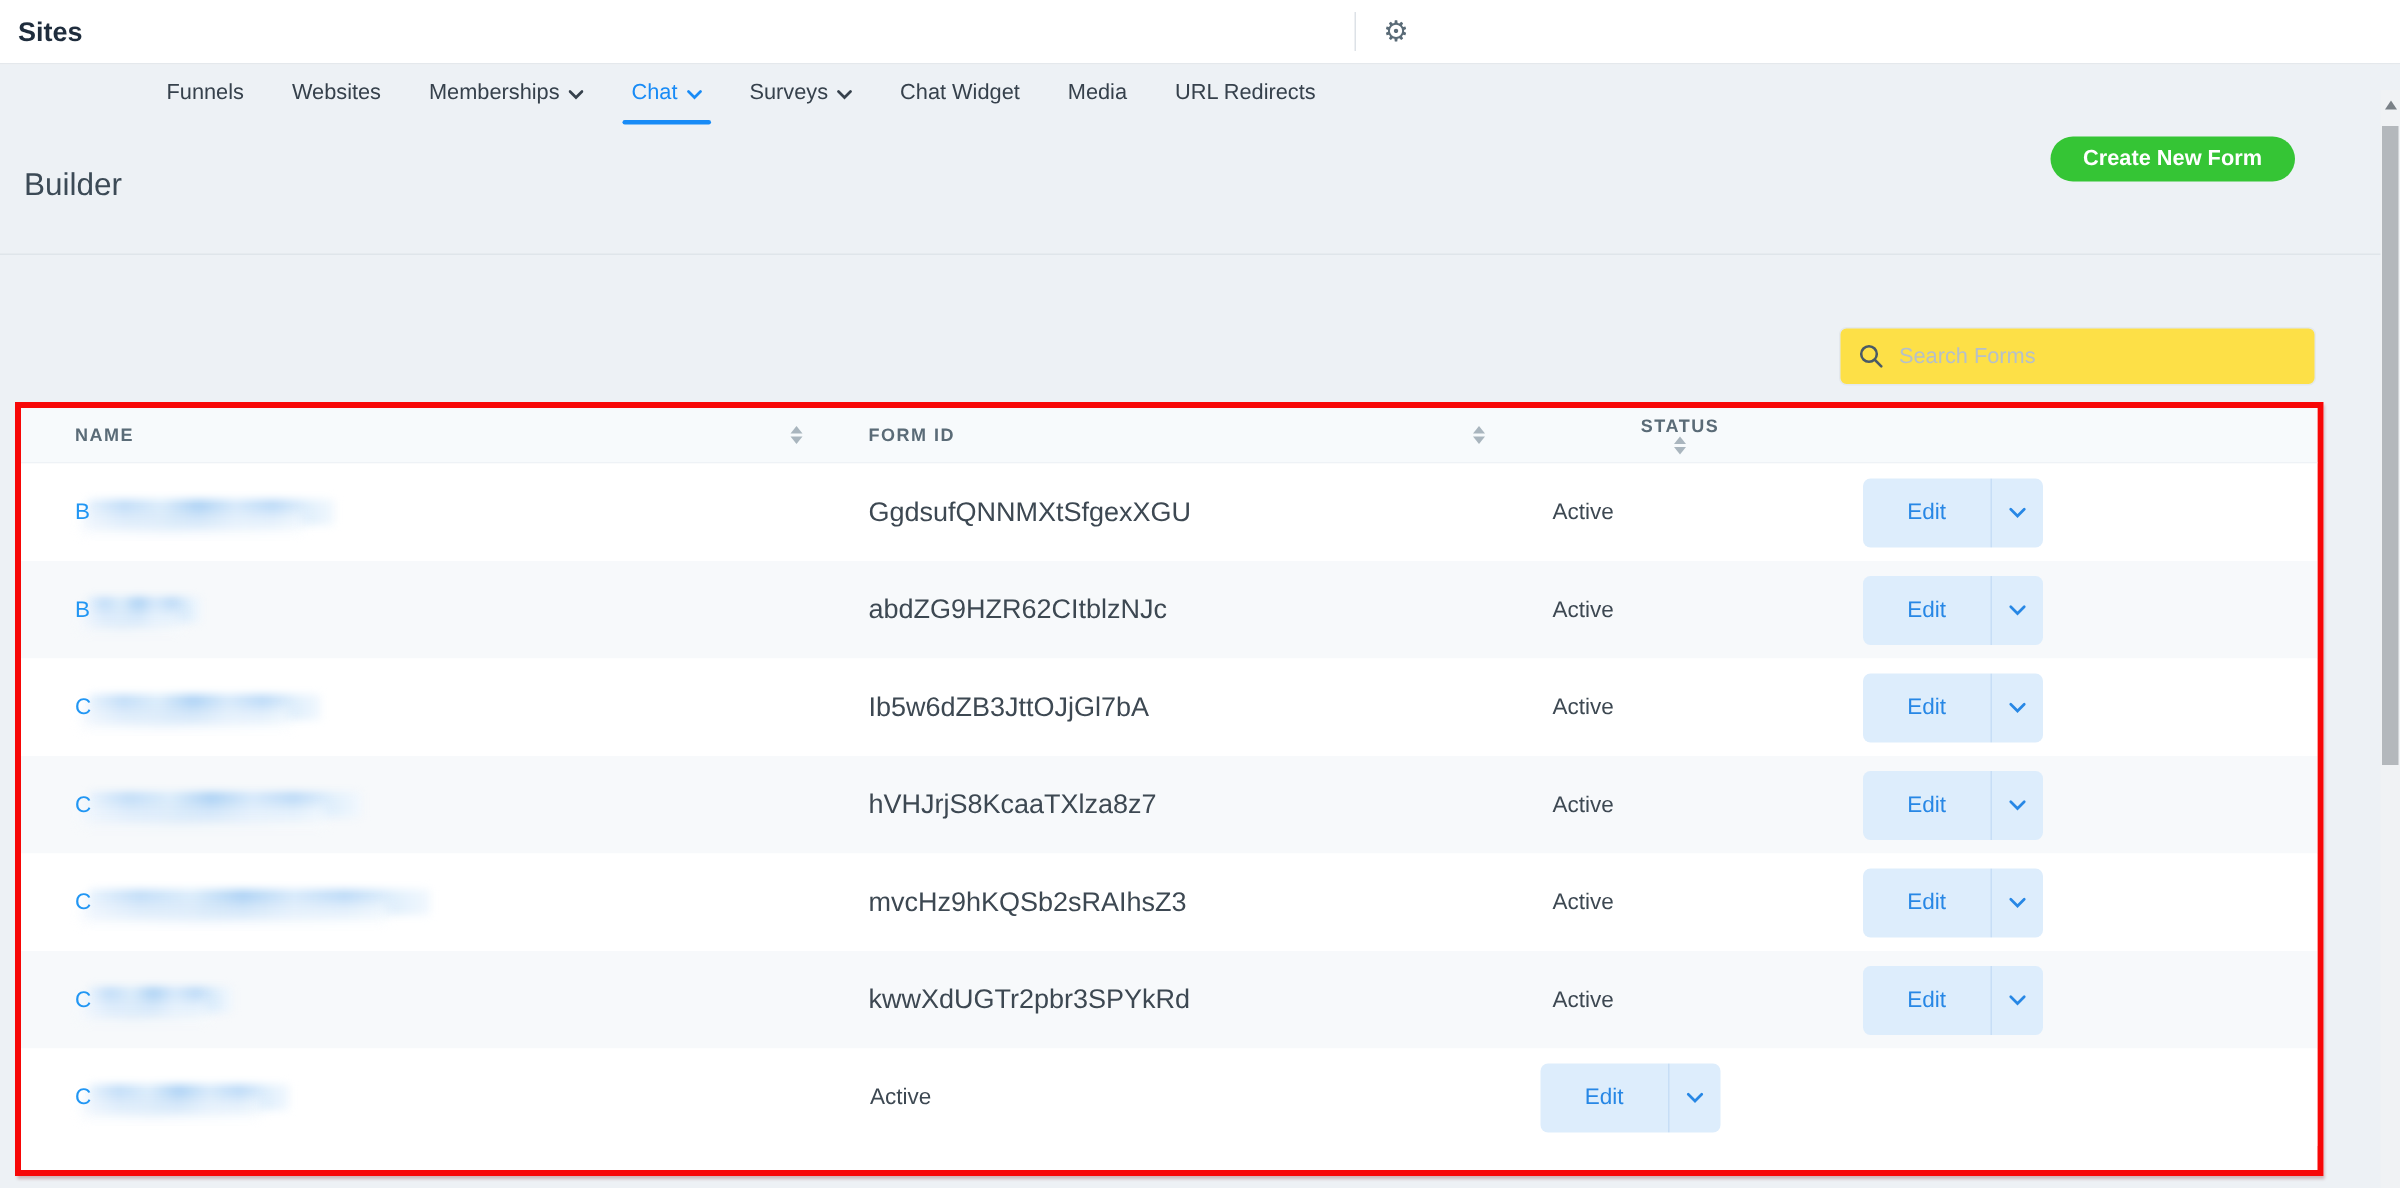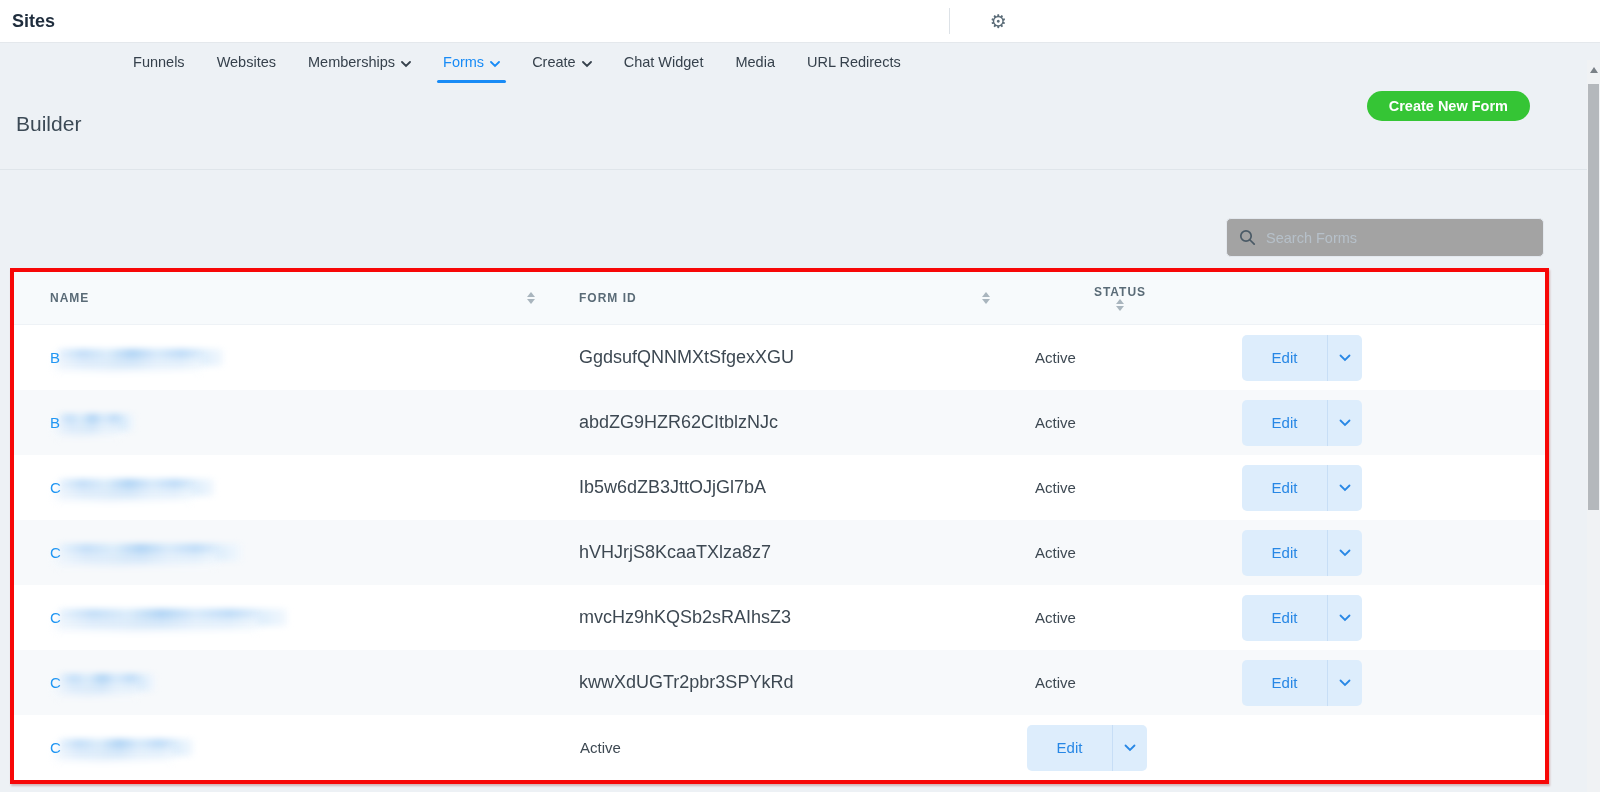--- a/index.html
+++ b/index.html
@@ -14,21 +14,20 @@
   
   .topnav {
     height: 43px;
     background: #ffffff;
     border-bottom: 1px solid #e4e8ec;
     display: flex;
     align-items: center;
     padding-left: 12px;
     position: relative;
     z-index: 5;
-    gap: 22px;
   }
   .brand {
     font-size: 18px;
     font-weight: 700;
     color: #1f2d3d;
     margin-right: 40px;
   }
   .nav-items { display: flex; align-items: stretch; height: 100%; }
   .nav-item {
     display: flex;
@@ -94,21 +93,21 @@
 
   
   .search-row {
     display: flex;
     justify-content: flex-end;
     padding: 48px 56px 12px 0;
   }
   .search-box {
     width: 318px;
     height: 39px;
-    background: #a3a3a3;
+    background: #fde047;
     border: 1px solid #e3e8ee;
     border-radius: 5px;
     display: flex;
     align-items: center;
     padding: 0 12px;
     gap: 10px;
   }
   .search-box input {
     border: none;
     outline: none;
@@ -128,21 +127,21 @@
     width: 1539px;
     height: 516px;
     border: 4px solid #f70707;
     box-shadow: 1px 2px 2px rgba(120,0,0,.25);
     background: #ffffff;
     overflow: hidden;
   }
   .thead {
     display: grid;
     grid-template-columns: 535px 455px 215px 1fr;
-    height: 53px;
+    height: 37px;
     background: #f7fafc;
     align-items: center;
     border-bottom: 1px solid #eef2f6;
   }
   .th {
     display: flex;
     align-items: center;
     justify-content: space-between;
     font-size: 12px;
     font-weight: 700;
@@ -293,30 +292,30 @@
   <div class="nav-item has-dropdown">
     <span class="nav-label">Memberships</span>
     <span class="chev">
       <svg width="10" height="7" viewBox="0 0 10 7">
             <path d="M1 1l4 4 4-4" fill="none" stroke="currentColor" stroke-width="1.8" stroke-linecap="round"></path>
           </svg>
     </span>
   </div>
 
   <div class="nav-item has-dropdown active">
-    <span class="nav-label">Forms</span>
+    <span class="nav-label">Chat</span>
     <span class="chev">
       <svg width="10" height="7" viewBox="0 0 10 7">
             <path d="M1 1l4 4 4-4" fill="none" stroke="currentColor" stroke-width="1.8" stroke-linecap="round"></path>
           </svg>
     </span>
   </div>
 
   <div class="nav-item has-dropdown">
-    <span class="nav-label">Create</span>
+    <span class="nav-label">Surveys</span>
     <span class="chev">
       <svg width="10" height="7" viewBox="0 0 10 7">
             <path d="M1 1l4 4 4-4" fill="none" stroke="currentColor" stroke-width="1.8" stroke-linecap="round"></path>
           </svg>
     </span>
   </div>
 
   <div class="nav-item">
     <span class="nav-label">Chat Widget</span>
 

